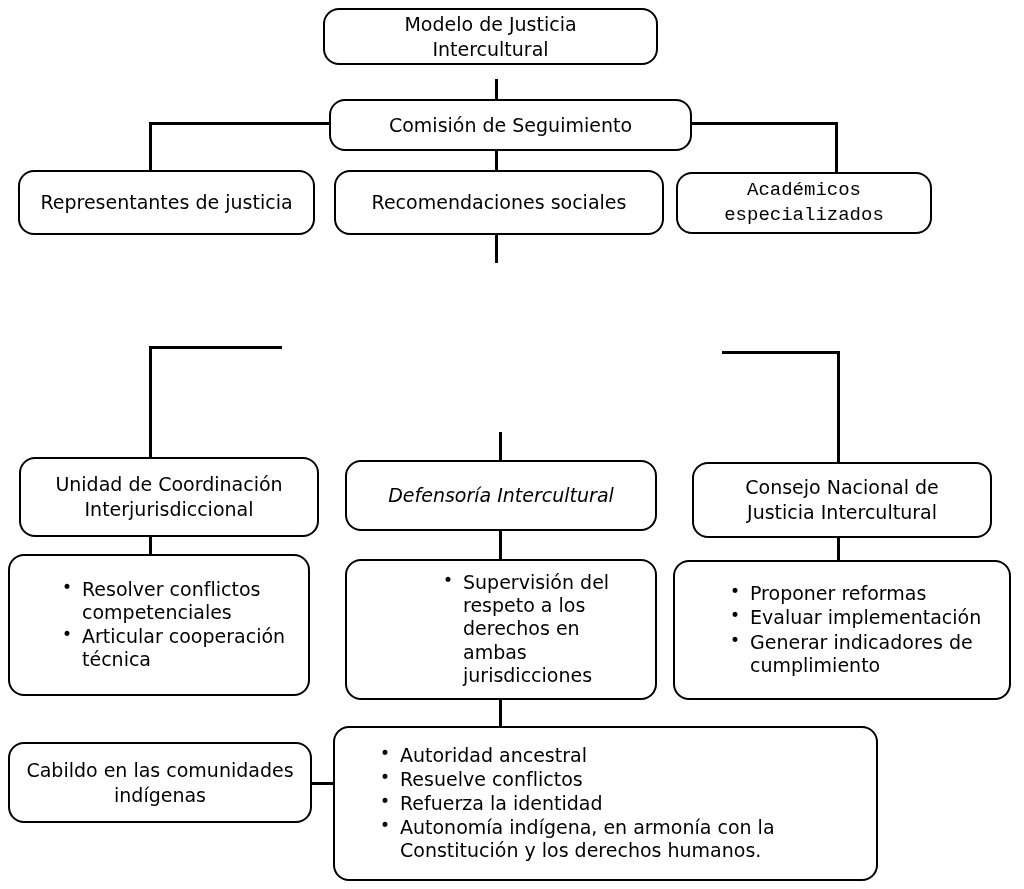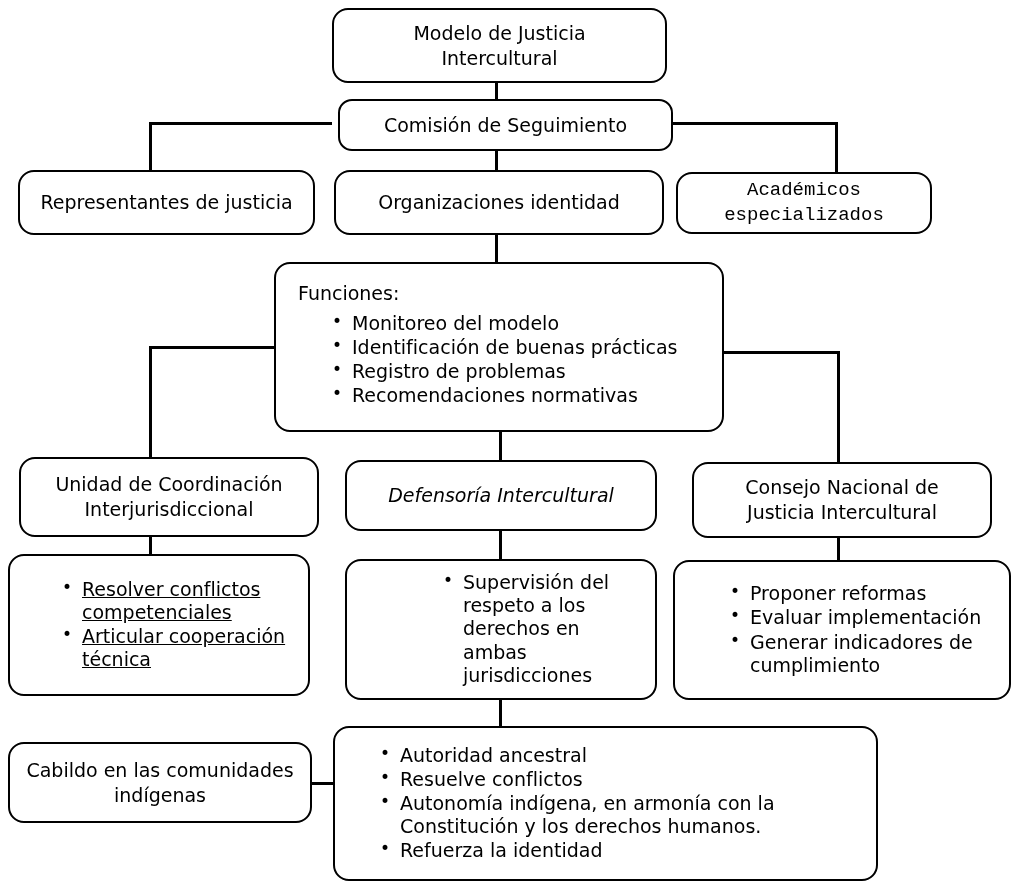--- a/index.html
+++ b/index.html
@@ -95,66 +95,57 @@
   <div class="ln lnv" style="left:499px; top:432px; height:28px;"></div>
 
   <div class="ln lnv" style="left:149px; top:521px; height:33px;"></div>
   <div class="ln lnv" style="left:499px; top:531px; height:28px;"></div>
   <div class="ln lnv" style="left:837px; top:538px; height:22px;"></div>
 
   <div class="ln lnv" style="left:499px; top:700px; height:27px;"></div>
 
   <div class="ln lnh" style="left:306px; top:782px; width:33px;"></div>
 
-  <div class="node center" style="left:332px; top:8px; width:335px; height:75px;">
+  <div class="node center" style="left:323px; top:8px; width:335px; height:57px;">
     <div class="title">Modelo de Justicia
 Intercultural</div>
   </div>
 
-  <div class="node center" style="left:338px; top:99px; width:335px; height:52px;border-radius:14px;">
+  <div class="node center" style="left:329px; top:99px; width:363px; height:52px;">
     <div class="title">Comisión de Seguimiento</div>
   </div>
 
   <div class="node center" style="left:18px; top:170px; width:297px; height:65px;">
     <div class="title">Representantes de justicia</div>
   </div>
 
   <div class="node center" style="left:334px; top:170px; width:330px; height:65px;">
-    <div class="title">Organizaciones identidad</div>
+    <div class="title">Recomendaciones sociales</div>
   </div>
 
   <div class="node center" style="left:676px; top:172px; width:256px; height:62px;font-family:Liberation Mono, monospace;">
     <div class="title">Académicos especializados</div>
   </div>
 
-  <div class="node" style="left:274px; top:262px; width:450px; height:170px; justify-content:flex-start; padding-top:17px;">
-    <div class="heading">Funciones:</div>
-    <ul class="bullets" style="margin-left:56px;">
-      <li>Monitoreo del modelo</li>
-      <li>Identificación de buenas prácticas</li>
-      <li>Registro de problemas</li>
-      <li>Recomendaciones normativas</li>
-    </ul>
-  </div>
 
   <div class="node center" style="left:19px; top:457px; width:300px; height:80px;">
     <div class="title">Unidad de Coordinación
 Interjurisdiccional</div>
   </div>
 
   <div class="node center" style="left:345px; top:460px; width:312px; height:71px;font-style:italic;">
     <div class="title">Defensoría Intercultural</div>
   </div>
 
   <div class="node center" style="left:692px; top:462px; width:300px; height:76px;">
     <div class="title">Consejo Nacional de
 Justicia Intercultural</div>
   </div>
 
-  <div class="node" style="left:8px; top:554px; width:302px; height:142px;text-decoration:underline;">
+  <div class="node" style="left:8px; top:554px; width:302px; height:142px;">
     <ul class="bullets" style="margin-left:52px; margin-right:16px;">
       <li>Resolver conflictos competenciales</li>
       <li>Articular cooperación técnica</li>
     </ul>
   </div>
 
   <div class="node" style="left:345px; top:559px; width:312px; height:141px;padding-left:39px;">
     <ul class="bullets" style="margin-left:57px; margin-right:28px;">
       <li>Supervisión del respeto a los derechos en ambas jurisdicciones</li>
     </ul>
@@ -170,18 +161,18 @@
 
   <div class="node center" style="left:8px; top:742px; width:304px; height:81px;">
     <div class="title">Cabildo en las comunidades
 indígenas</div>
   </div>
 
   <div class="node" style="left:333px; top:726px; width:545px; height:155px;">
     <ul class="bullets" style="margin-left:45px; margin-right:24px;">
       <li>Autoridad ancestral</li>
       <li>Resuelve conflictos</li>
+      <li>Refuerza la identidad</li>
       <li>Autonomía indígena, en armonía con la Constitución y los derechos humanos.</li>
-      <li>Refuerza la identidad</li>
     </ul>
   </div>
 
 </div>
 
 </body></html>

